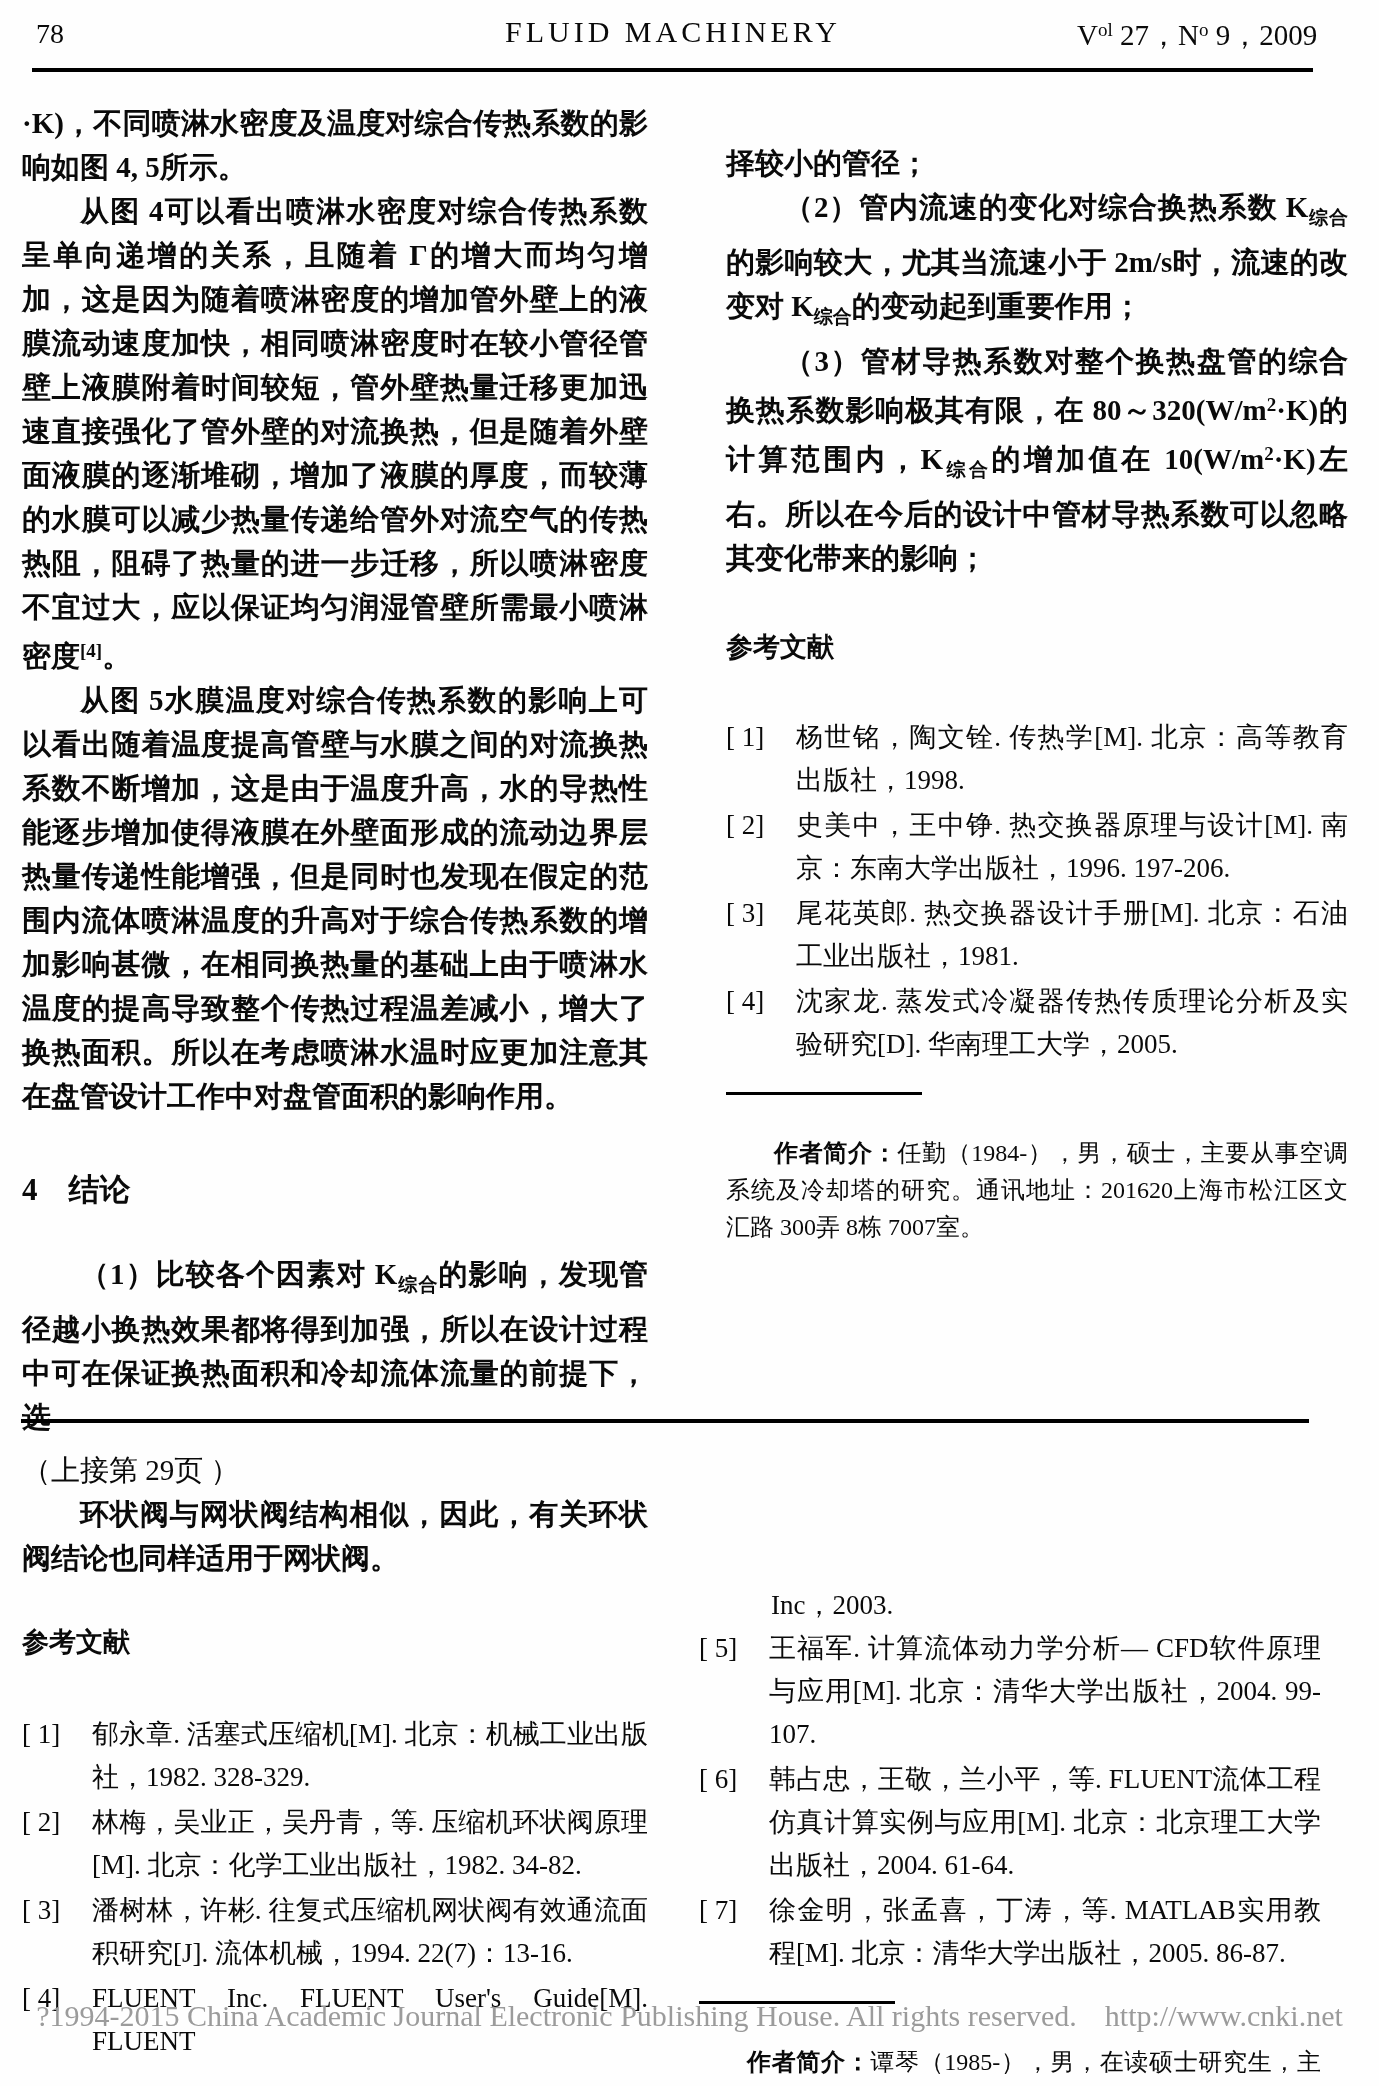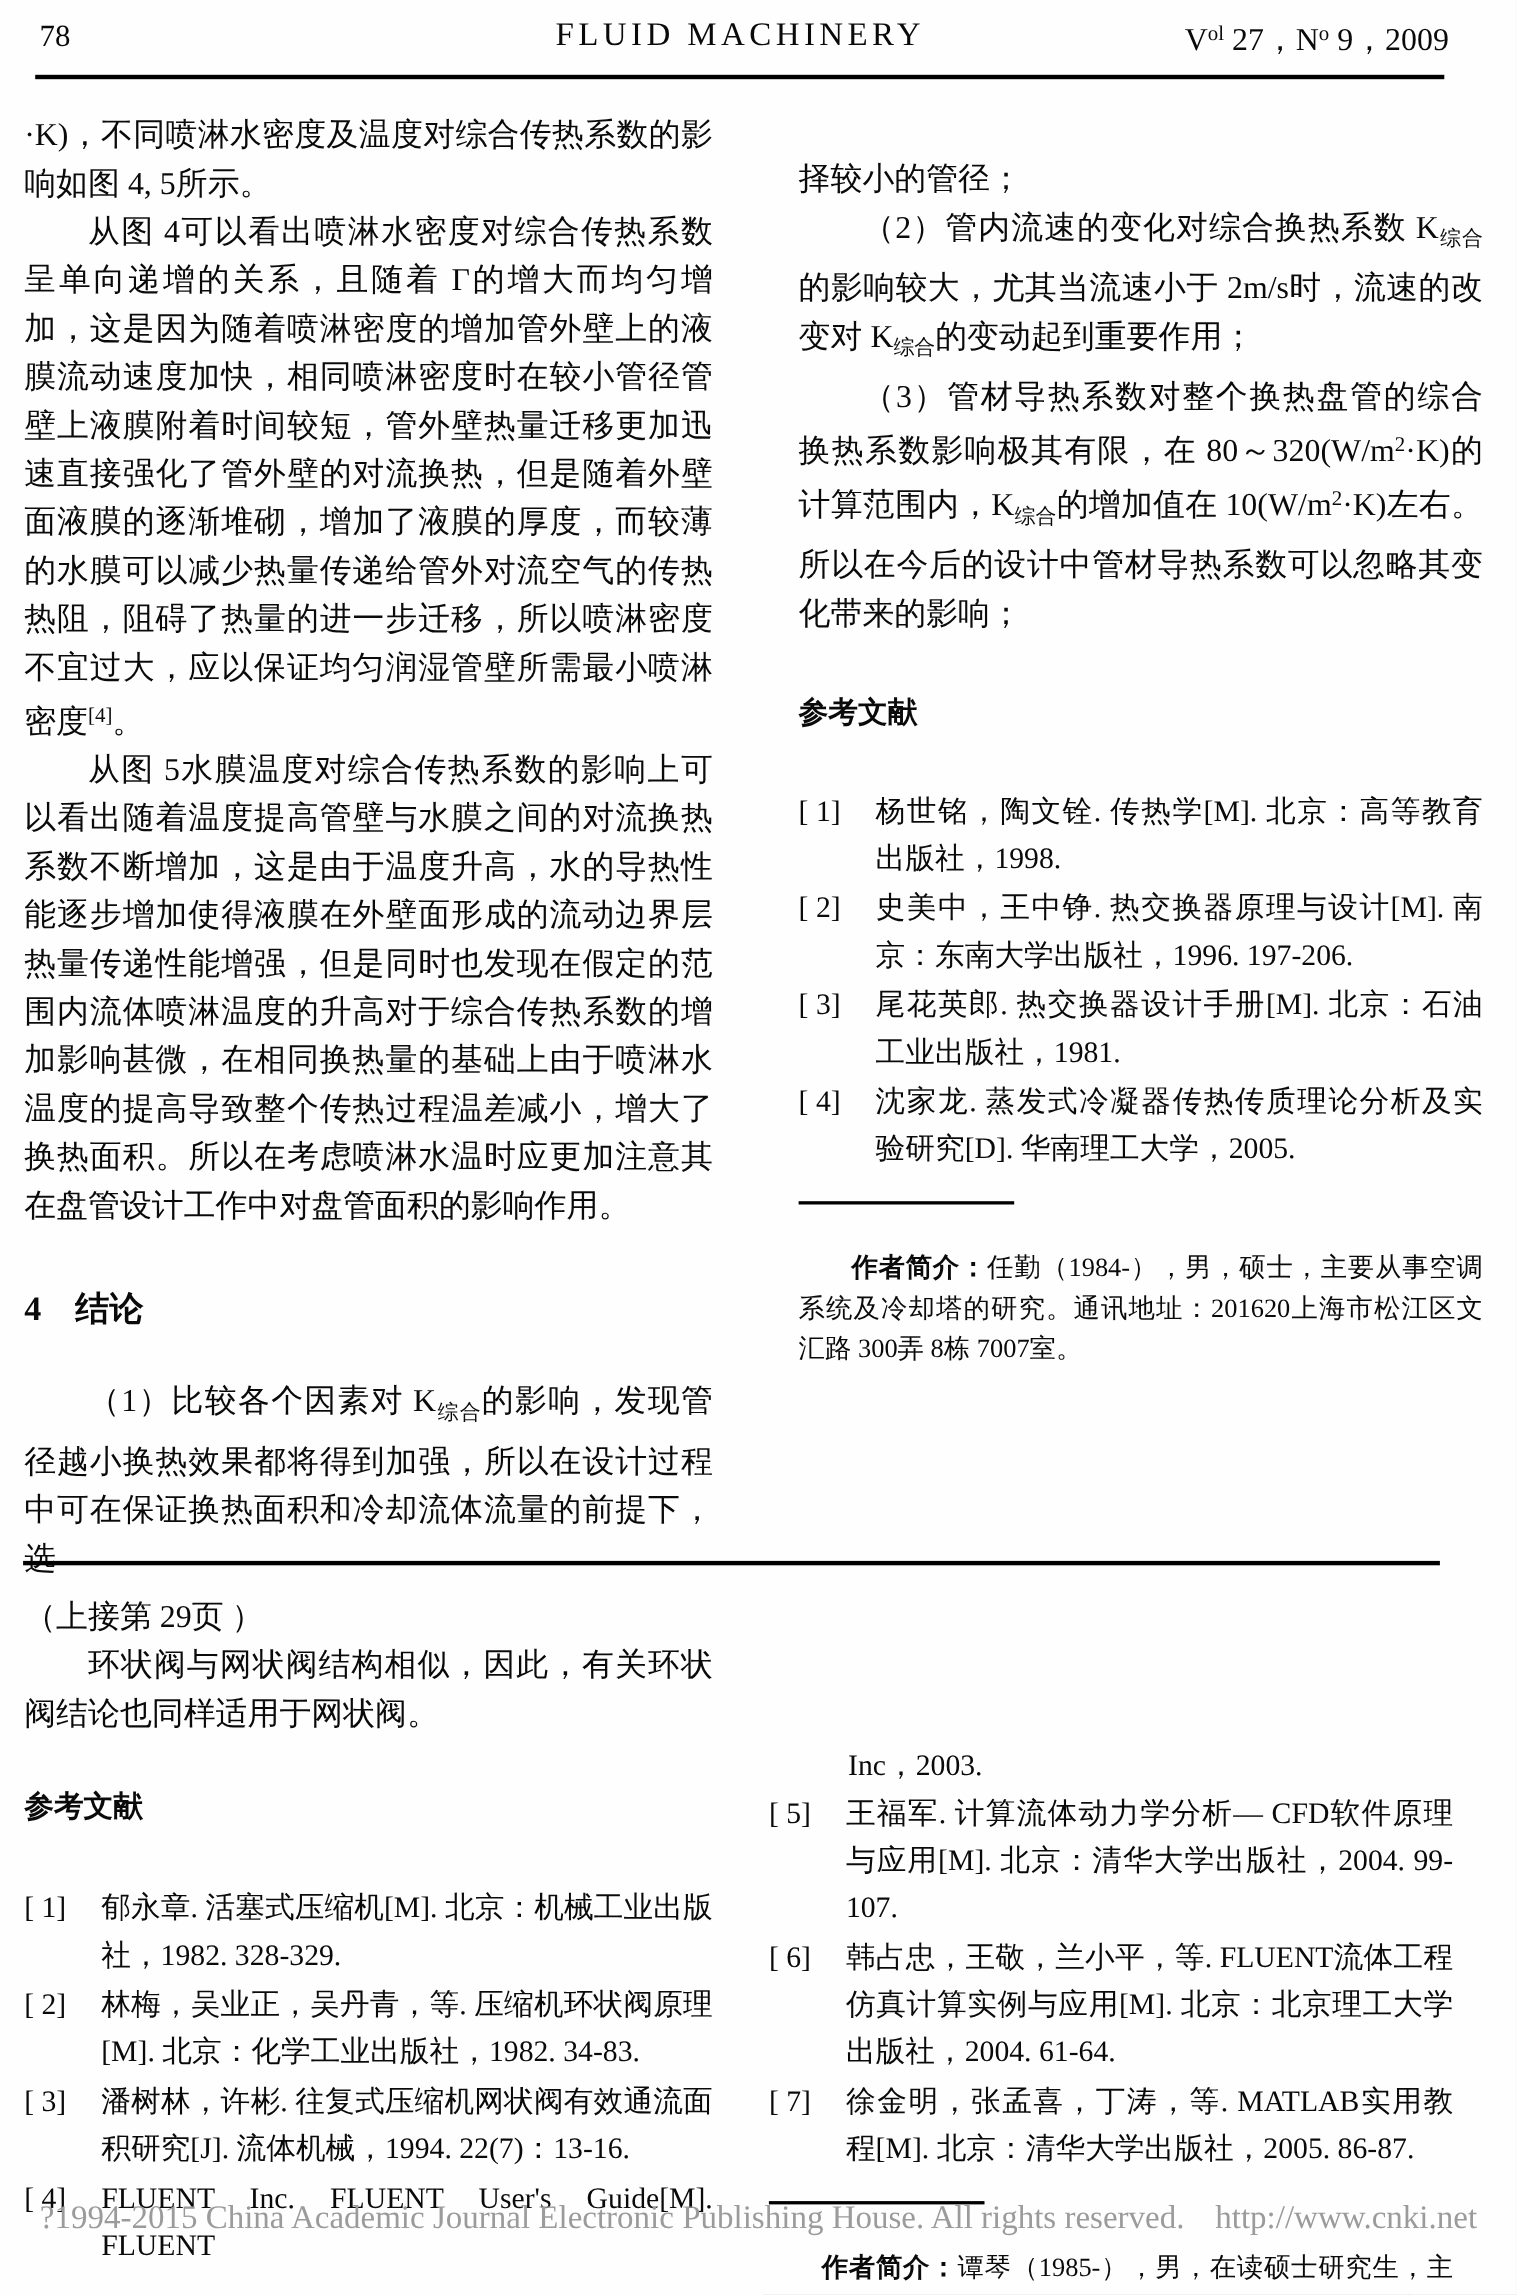--- a/index.html
+++ b/index.html
@@ -14,21 +14,21 @@
   .hdr-issue{position:absolute;left:1077px;top:16px;font-size:29px;}
   .hdr-rule{position:absolute;left:32px;top:68px;width:1281px;height:4px;background:#000;}
   
   .col{position:absolute;width:626px;}
   .col-left-top{left:22px;top:101px;}
   .col-right-top{left:726px;top:101px;width:622px;margin-top:40px;}
   .col-left-bottom{left:22px;top:1448px;}
   .col-right-bottom{left:699px;top:1536px;width:622px;}
   .sep-rule{position:absolute;left:21px;top:1419px;width:1288px;height:4px;background:#000;}
   
-  .bp{margin:0;font-size:29px;line-height:44px;text-align:justify;}
+  .bp{margin:0;font-size:29px;line-height:44px;text-align:justify;font-weight:bold;}
   .ind{text-indent:2em;}
   .sec-h{margin:50px 0 40px 0;font-size:31px;font-weight:bold;line-height:44px;}
   .ref-h{margin:45px 0 0 0;font-size:27px;font-weight:bold;line-height:45px;}
   .ref-h.tight{margin-top:40px;}
   .refs{margin-top:46px;}
   .refs.tight{margin-top:48px;}
   .ref{display:flex;font-size:27px;line-height:43px;margin:0 0 2px 0;}
   .ref-m{flex:0 0 70px;}
   .ref-t{flex:1;text-align:justify;}
   .ref-overflow{margin:48px 0 0 0;padding-left:72px;font-size:27px;line-height:43px;}
@@ -98,21 +98,21 @@
     <p class="note">（上接第 29页 ）</p>
     <p class="bp ind gap-para">环状阀与网状阀结构相似，因此，有关环状阀结论也同样适用于网状阀。</p>
     <h3 class="ref-h tight">参考文献</h3>
     <div class="refs tight">
       <div class="ref">
         <span class="ref-m">[ 1]</span>
         <span class="ref-t">郁永章. 活塞式压缩机[M]. 北京：机械工业出版社，1982. 328-329.</span>
       </div>
       <div class="ref">
         <span class="ref-m">[ 2]</span>
-        <span class="ref-t">林梅，吴业正，吴丹青，等. 压缩机环状阀原理[M]. 北京：化学工业出版社，1982. 34-83.</span>
+        <span class="ref-t">林梅，吴业正，吴丹青，等. 压缩机环状阀原理[M]. 北京：化学工业出版社，1982. 34-82.</span>
       </div>
       <div class="ref">
         <span class="ref-m">[ 3]</span>
         <span class="ref-t">潘树林，许彬. 往复式压缩机网状阀有效通流面积研究[J]. 流体机械，1994. 22(7)：13-16.</span>
       </div>
       <div class="ref">
         <span class="ref-m">[ 4]</span>
         <span class="ref-t">FLUENT Inc. FLUENT User's Guide[M]. FLUENT</span>
       </div>
     </div>

